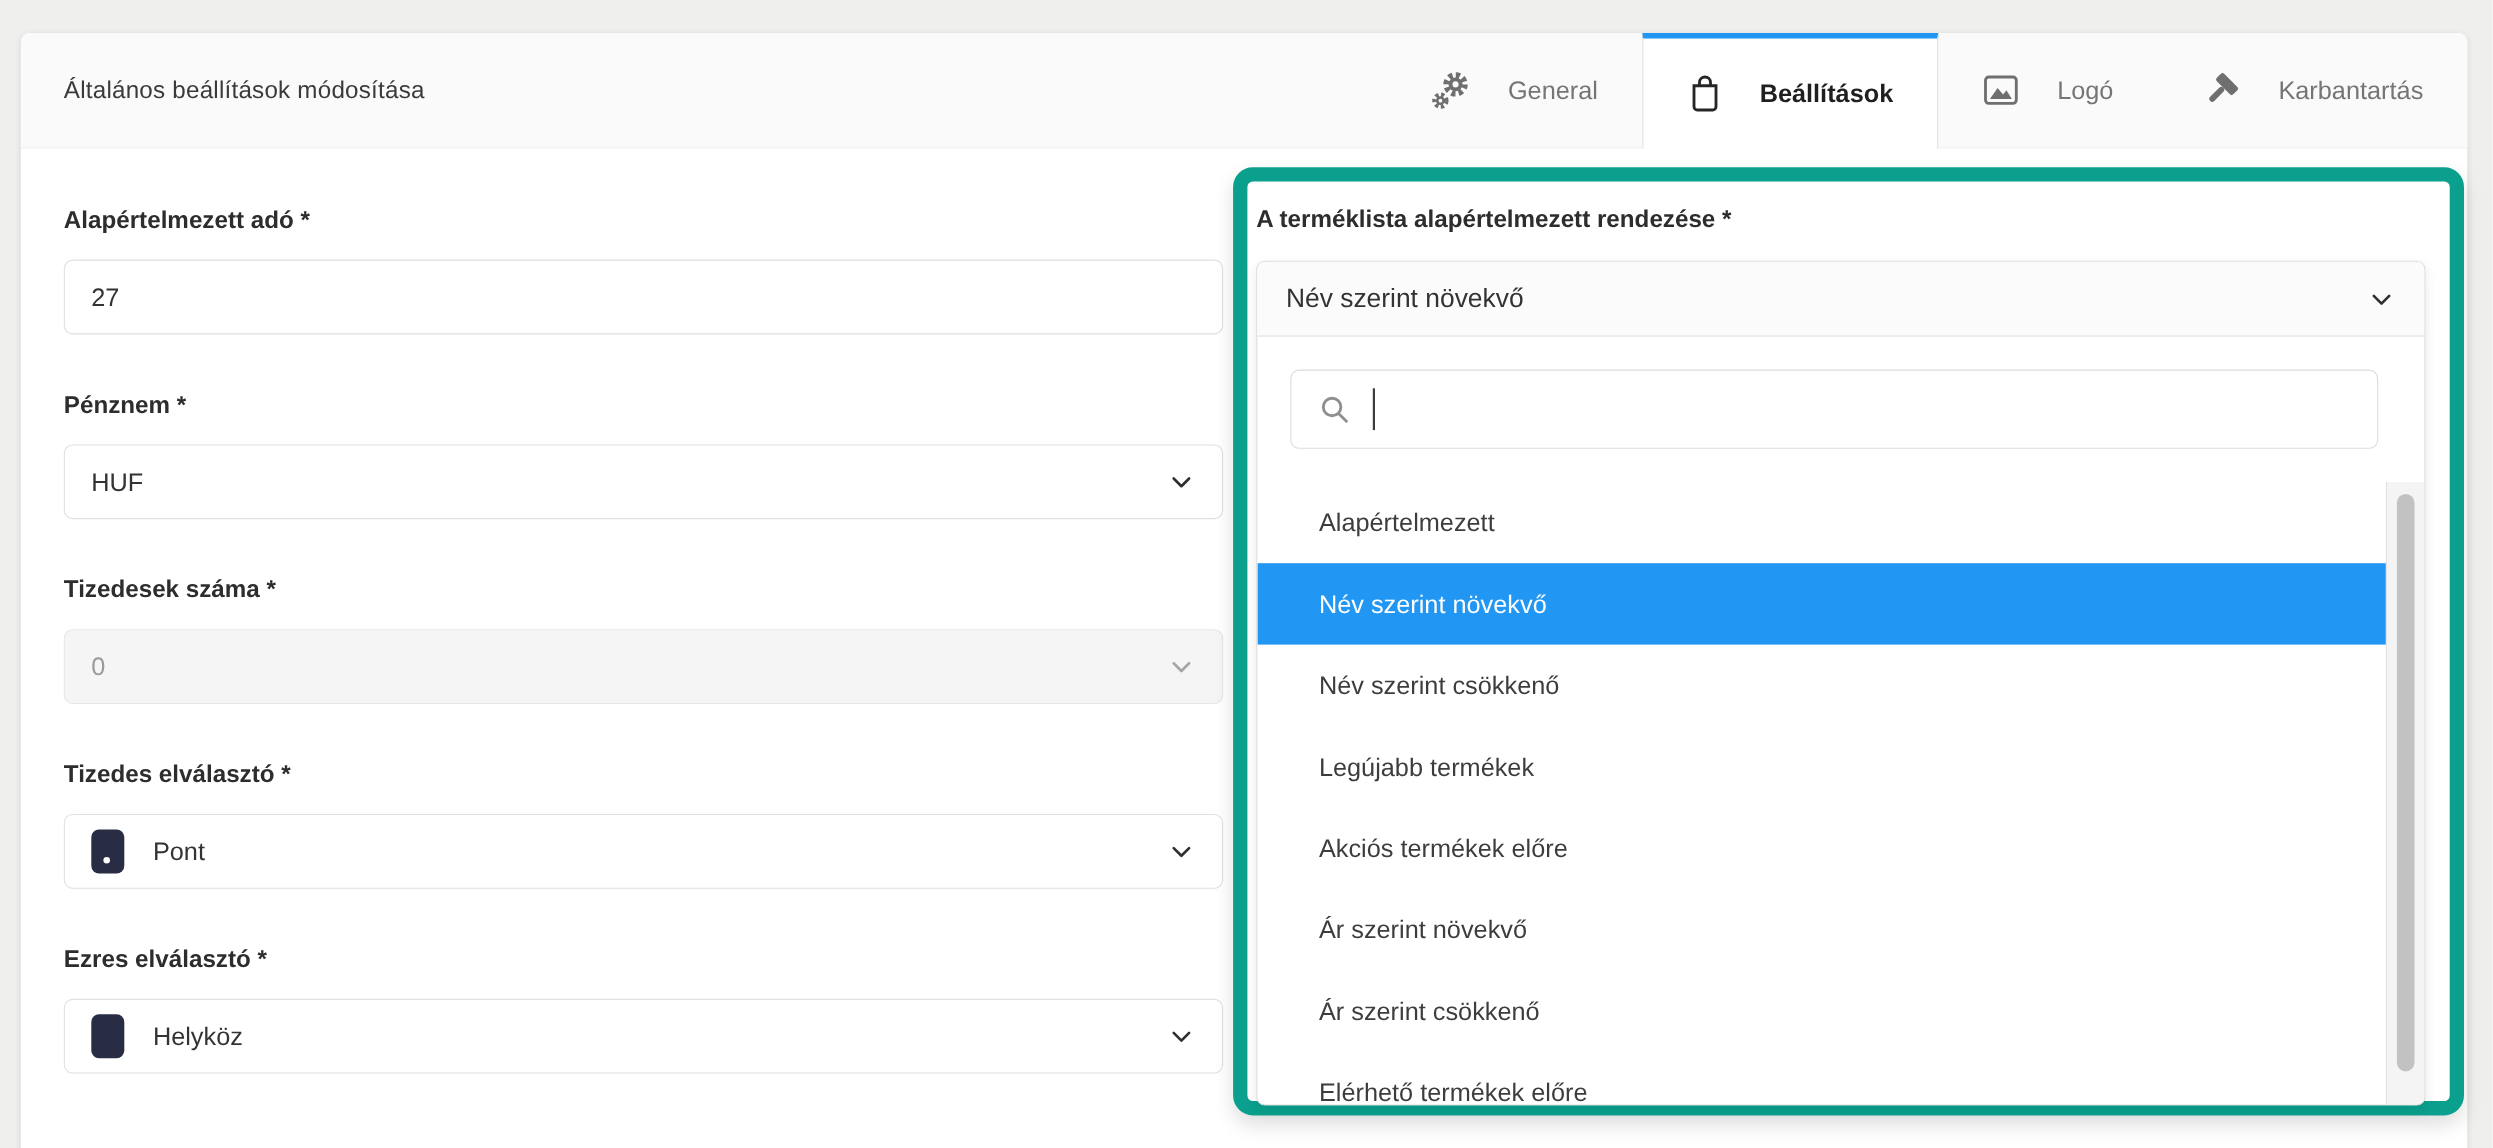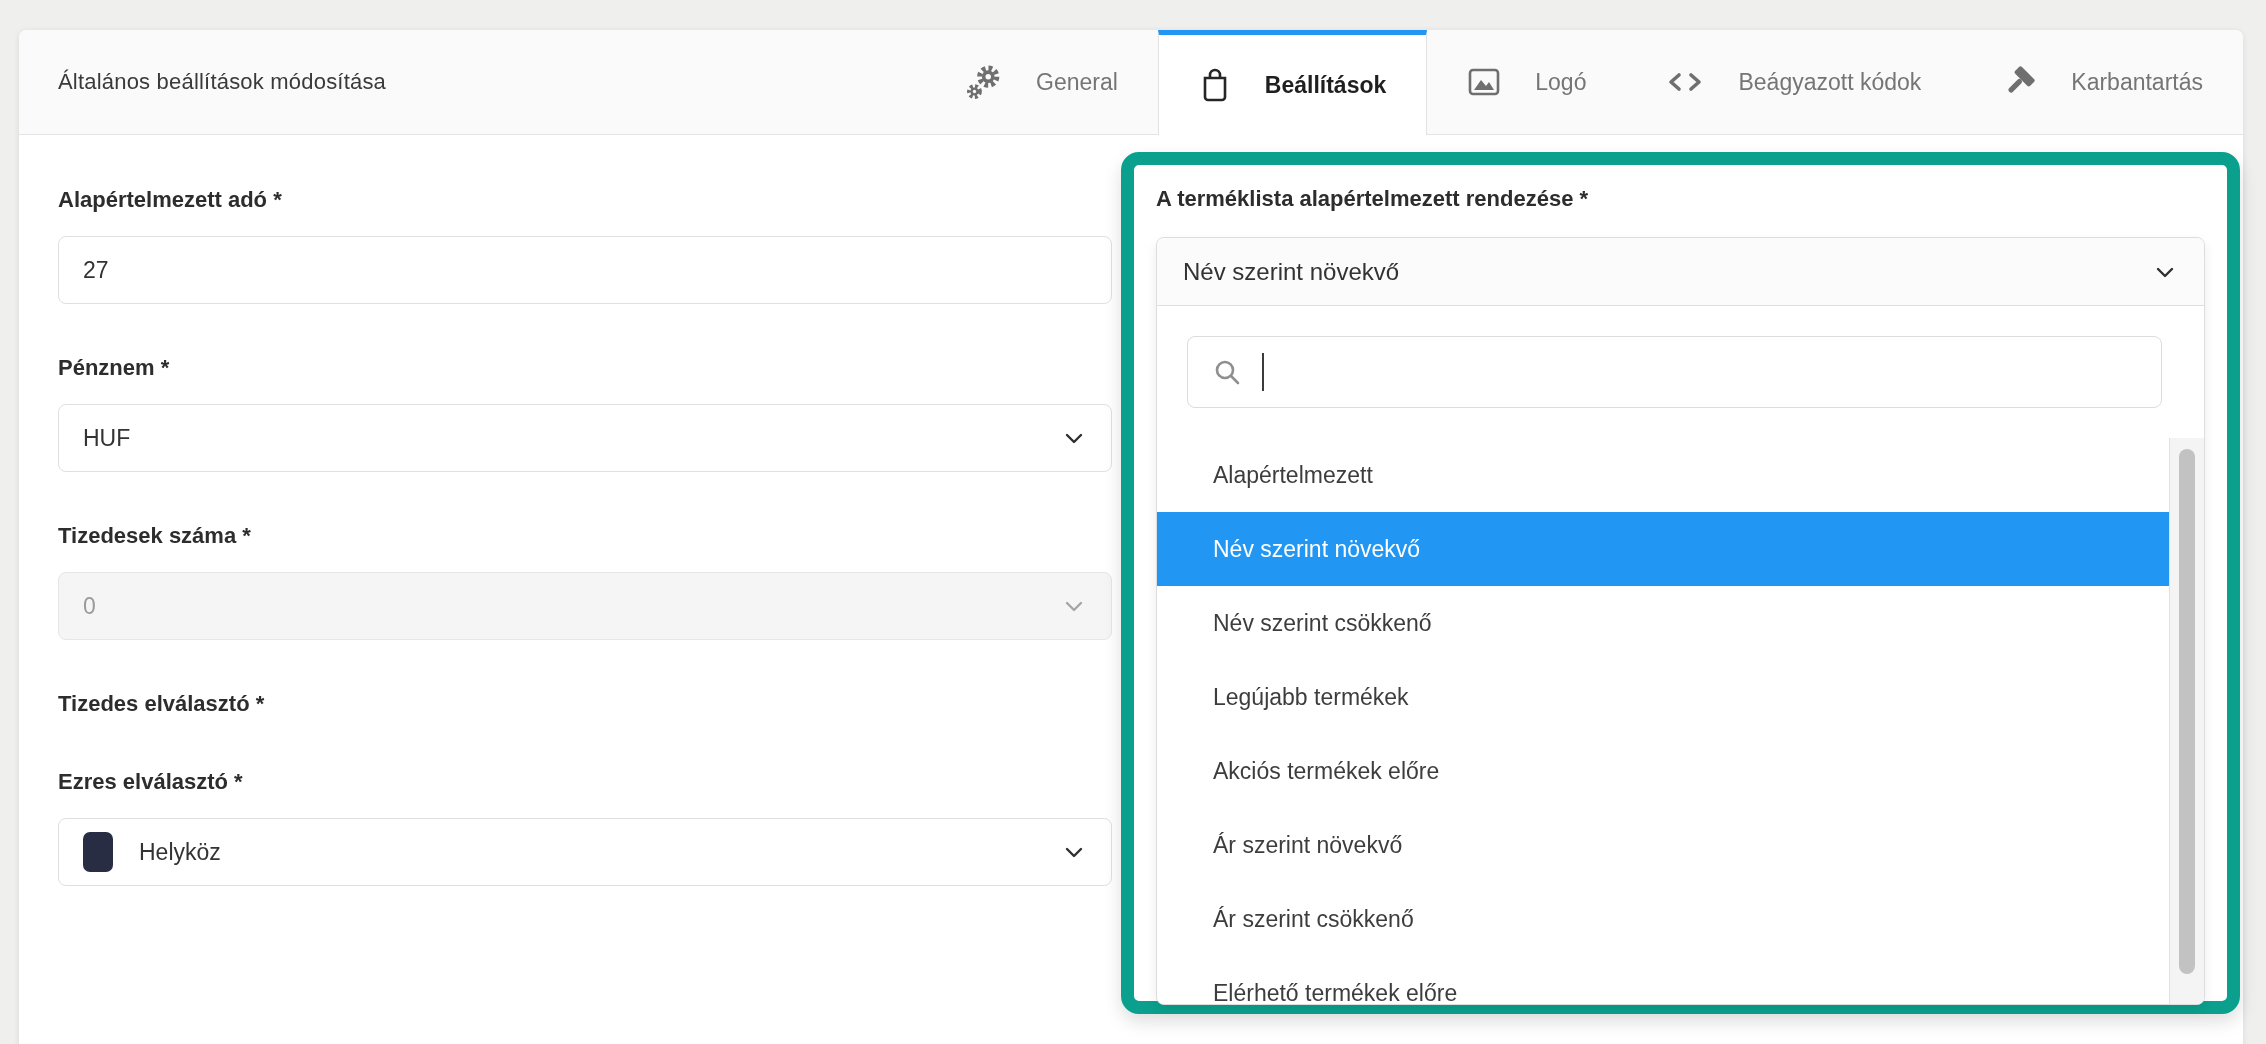--- a/index.html
+++ b/index.html
@@ -57,21 +57,21 @@
   }
   .badge.dot::after {
     content:""; position:absolute; left:11px; bottom:9px;
     width:6px; height:6px; background:#fff; border-radius:50%;
   }
   
   .sort-panel {
     position:absolute; left:1102px; top:122px; width:1119px; height:862px;
     border:13px solid #0aa08d; border-radius:18px; background:#fff;
     box-shadow:0 8px 18px rgba(0,0,0,.13);
-    padding:20px 22px 0 22px;
+    padding:20px 22px 0 8px;
   }
   .combo {
     border:1px solid #dddddd; border-radius:8px; background:#fff;
     height:768px; display:flex; flex-direction:column; overflow:hidden;
     box-shadow:0 5px 12px rgba(0,0,0,.08);
   }
   .combo-value {
     flex:0 0 68px; display:flex; align-items:center; padding:0 26px;
     background:#fbfbfb; border-bottom:1px solid #e0e0e0;
     font-size:24px; color:#333; cursor:pointer;
@@ -141,29 +141,20 @@
       <div class="tab">
         <span class="ticon">
           <svg width="34" height="34" viewBox="0 0 34 34">
             <rect x="3" y="5" width="28" height="24" rx="3" fill="none" stroke="#6f6f6f" stroke-width="2.6"></rect>
             <path d="M7 25 l7 -10 5 6 3 -4 5 8 z" fill="#6f6f6f"></path>
           </svg>
         </span>
         <span>Logó</span>
       </div>
 
-      <div class="tab">
-        <span class="ticon">
-          <svg width="38" height="30" viewBox="0 0 38 30">
-            <path d="M13 8 L5 15 L13 22" fill="none" stroke="#6f6f6f" stroke-width="3.6" stroke-linecap="round" stroke-linejoin="round"></path>
-            <path d="M25 8 L33 15 L25 22" fill="none" stroke="#6f6f6f" stroke-width="3.6" stroke-linecap="round" stroke-linejoin="round"></path>
-          </svg>
-        </span>
-        <span>Beágyazott kódok</span>
-      </div>
 
       <div class="tab">
         <span class="ticon">
           <svg width="36" height="36" viewBox="0 0 34 34">
             <g transform="rotate(45 17 17)" fill="#6f6f6f">
               <rect x="7" y="5" width="20" height="9" rx="2"></rect>
               <rect x="14.5" y="14" width="5" height="16" rx="2.5"></rect>
             </g>
           </svg>
         </span>
@@ -199,20 +190,29 @@
         <span class="chev">
           <svg width="26" height="26" viewBox="0 0 26 26">
               <path d="M6 10 l7 7 7 -7" fill="none" stroke="#a5a5a5" stroke-width="2.4" stroke-linecap="round" stroke-linejoin="round"></path>
             </svg>
         </span>
       </div>
     </div>
 
     <div class="fgroup">
       <div class="flabel">Tizedes elválasztó *</div>
+      <div class="field select">
+        <span class="badge dot"></span>
+        <span>Pont</span>
+        <span class="chev">
+          <svg width="26" height="26" viewBox="0 0 26 26">
+              <path d="M6 10 l7 7 7 -7" fill="none" stroke="#2f2f2f" stroke-width="2.4" stroke-linecap="round" stroke-linejoin="round"></path>
+            </svg>
+        </span>
+      </div>
     </div>
 
     <div class="fgroup">
       <div class="flabel">Ezres elválasztó *</div>
       <div class="field select">
         <span class="badge"></span>
         <span>Helyköz</span>
         <span class="chev">
           <svg width="26" height="26" viewBox="0 0 26 26">
               <path d="M6 10 l7 7 7 -7" fill="none" stroke="#2f2f2f" stroke-width="2.4" stroke-linecap="round" stroke-linejoin="round"></path>

